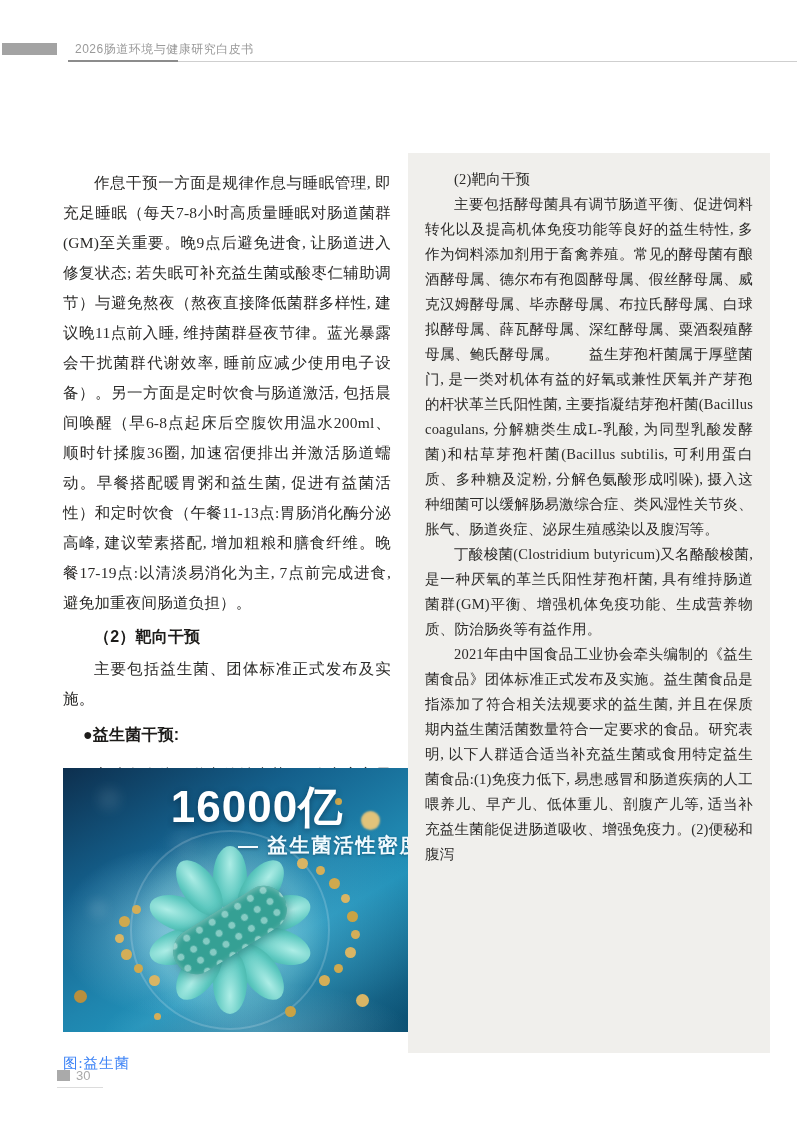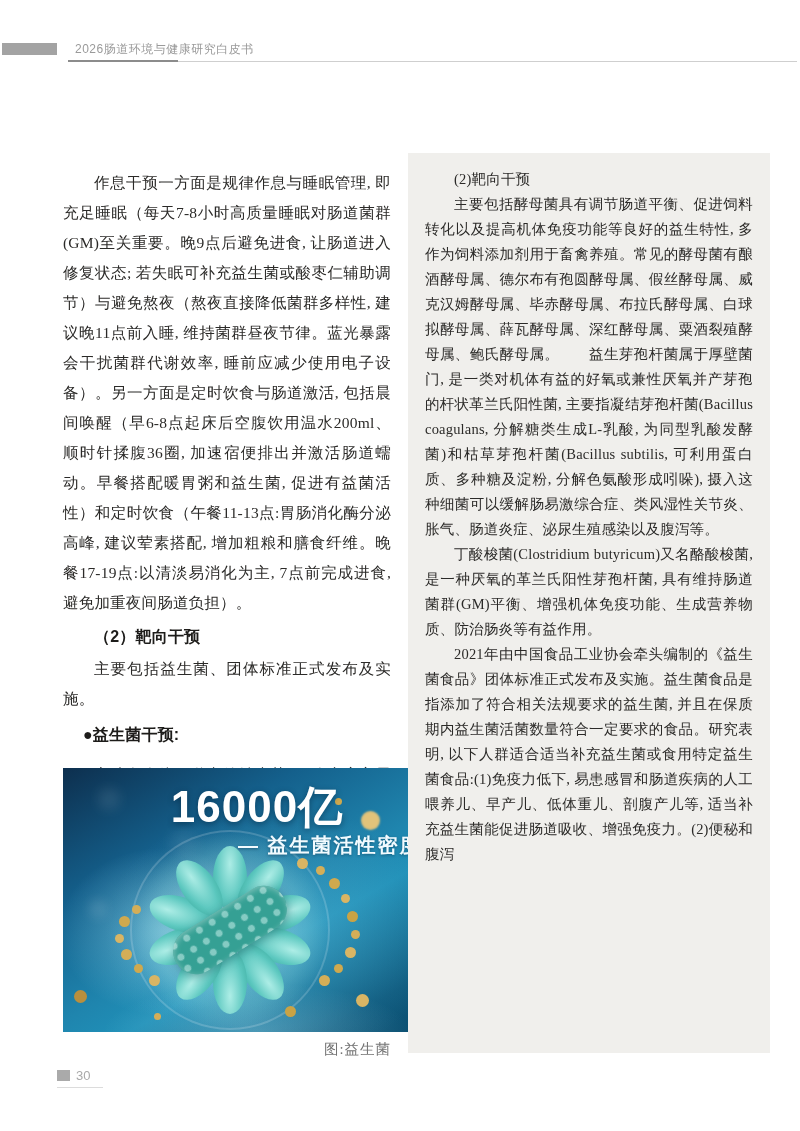--- a/index.html
+++ b/index.html
@@ -104,21 +104,21 @@
   }
   .gold-dots{left:-173px;top:-167px;} 
   .bokeh{
     position:absolute;left:-167px;top:-162px;width:2px;height:2px;border-radius:50%;
     box-shadow:
       45px 30px 14px 8px rgba(255,255,255,.12),
       120px 75px 16px 10px rgba(255,255,255,.10),
       34px 140px 12px 7px rgba(255,255,255,.12);
   }
   .figure figcaption{
-    margin-top:8px;text-align:right;font-size:14.5px;color:#737373;letter-spacing:1px;
+    margin-top:22px;text-align:left;font-size:14.5px;color:#3b82f6;letter-spacing:1px;
   }
   
   .col-right{
     position:absolute;left:408px;top:153px;width:362px;height:900px;
     background:var(--panel_bg);padding:14px 17px;overflow:hidden;
     font-size:14.5px;line-height:25px;text-align:justify;letter-spacing:.2px;
   }
   .col-right p{text-indent:2em;}
   
   .pg-footer{

